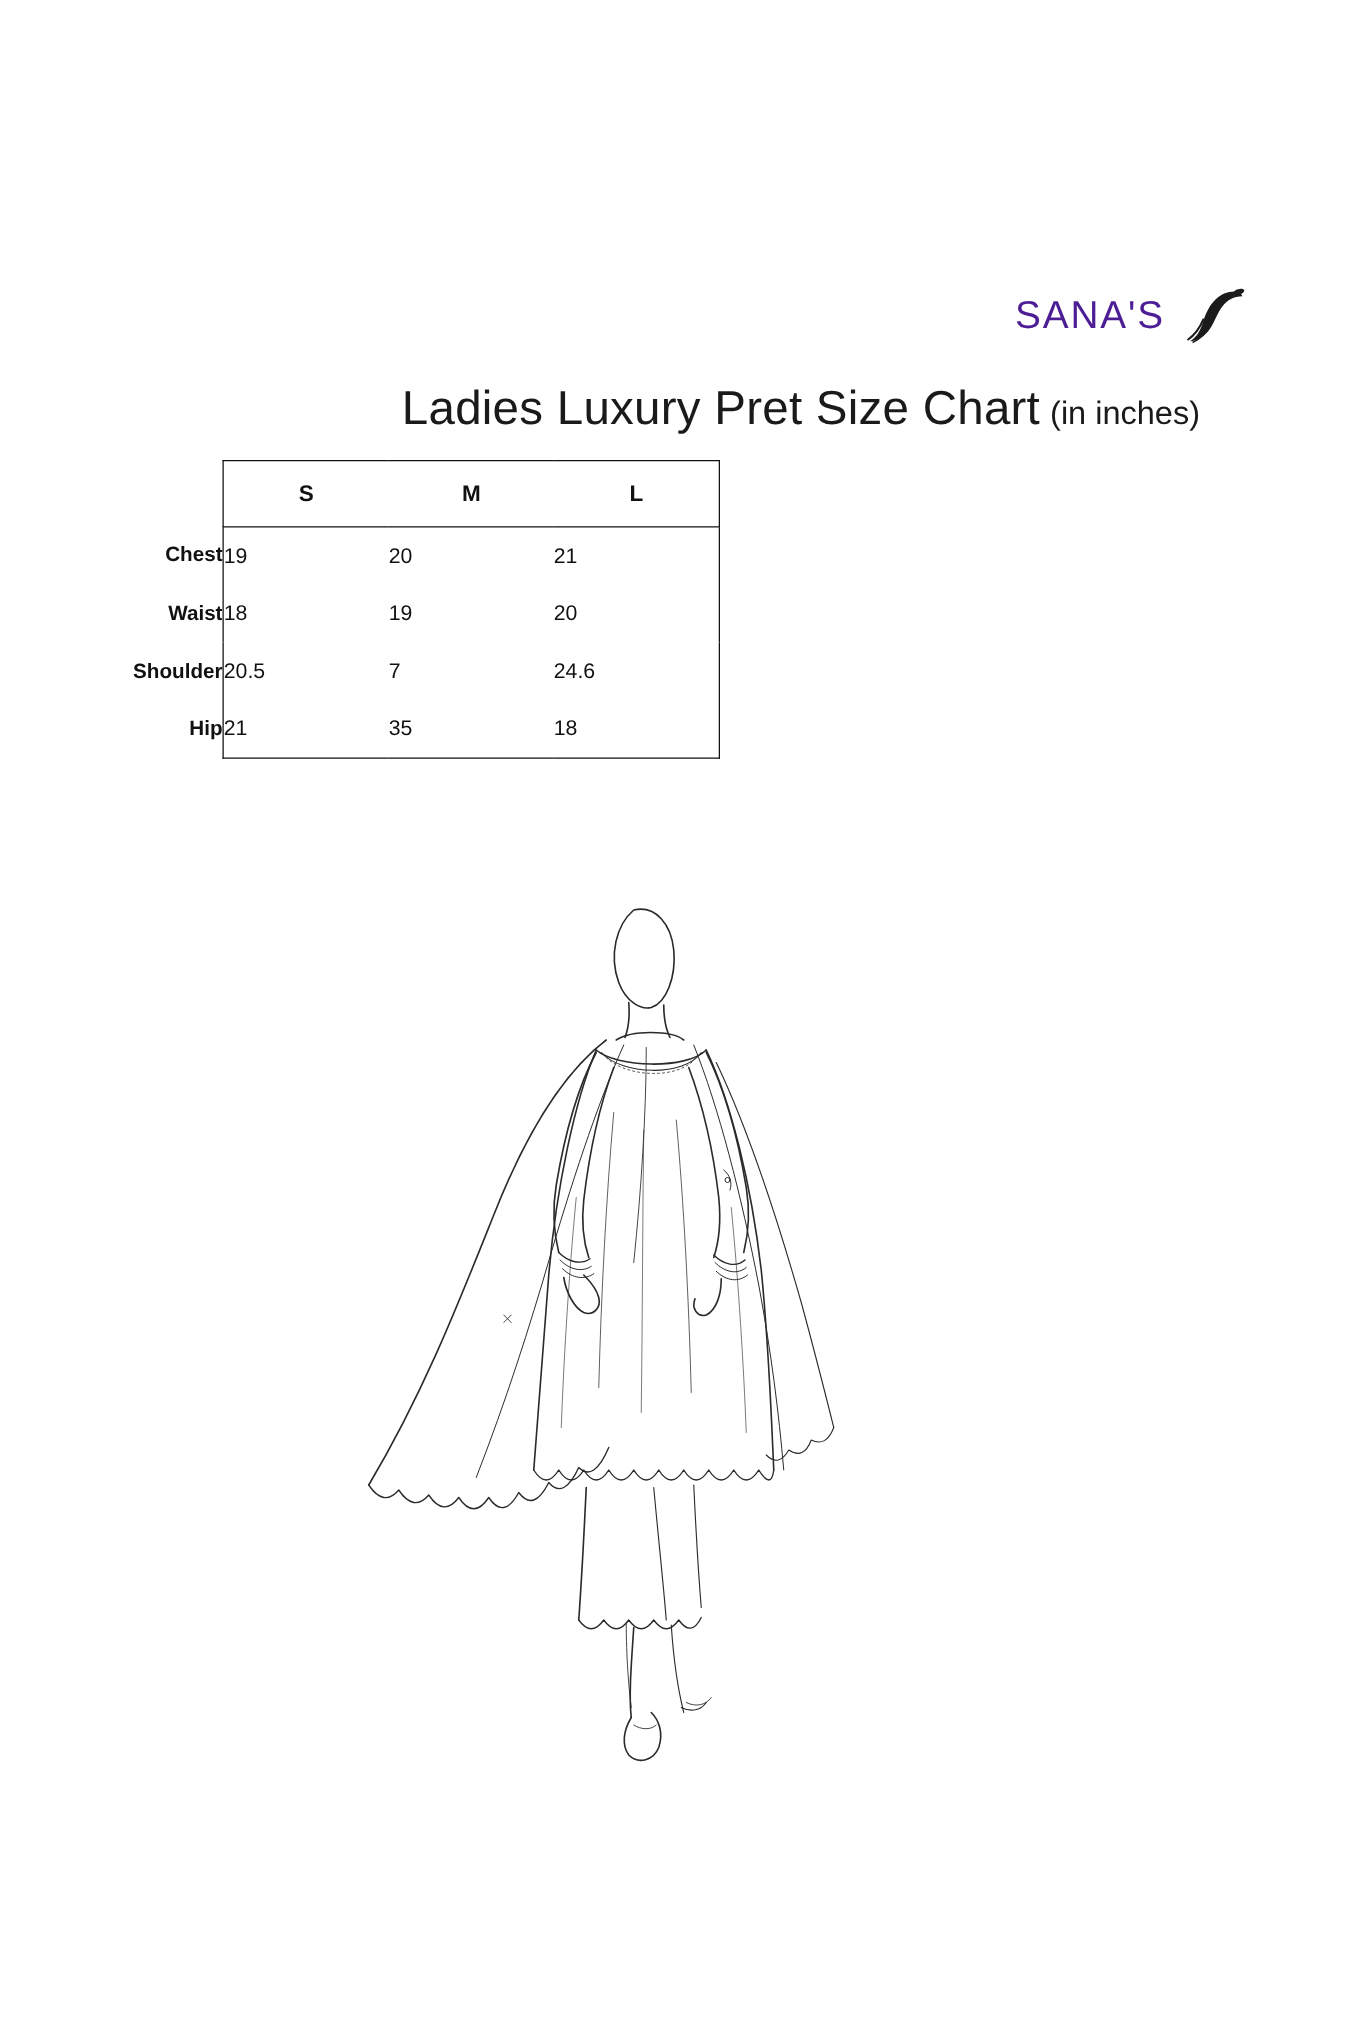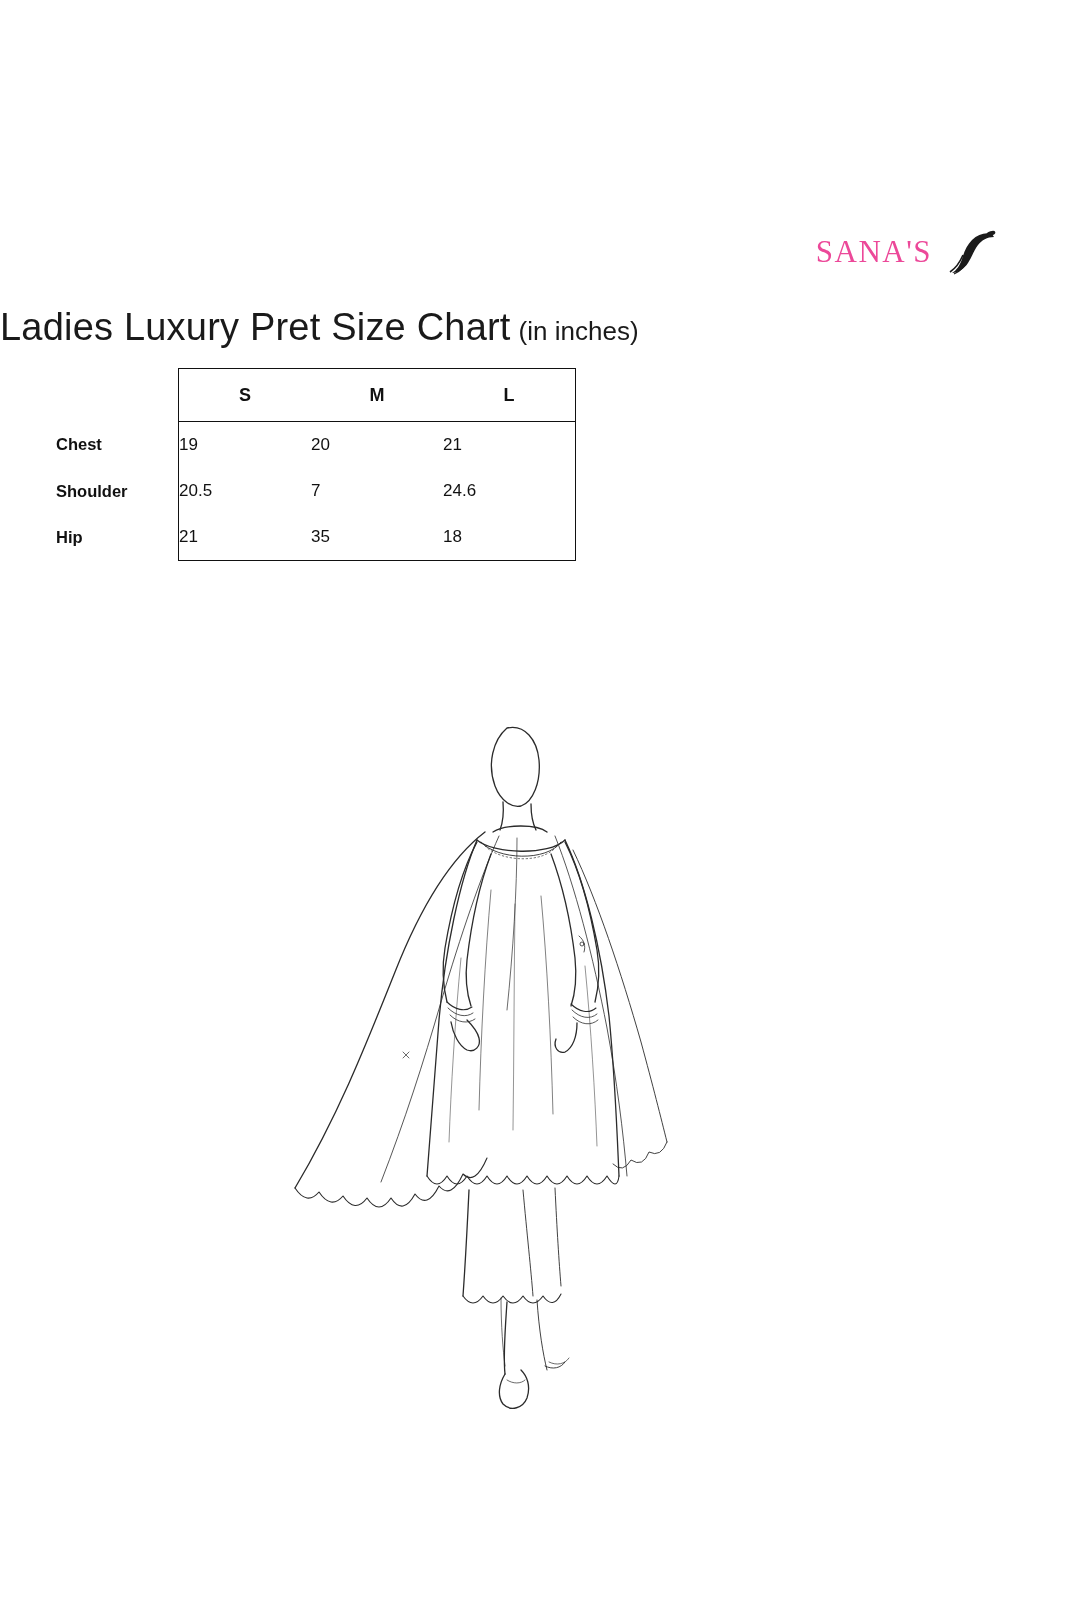--- a/index.html
+++ b/index.html
@@ -19,39 +19,39 @@
   
   .brand {
     position: absolute;
     top: 228px;
     right: 82px;
     display: flex;
     align-items: center;
     gap: 10px;
   }
   .brand-word {
-    font-family: Liberation Serif, serif;
+    font-family: Liberation Sans, sans-serif;
     font-size: 31px;
     letter-spacing: 1.5px;
-    color: #ec4899;
+    color: #4c1d95;
     font-weight: 400;
   }
   .brand-mark {
     width: 56px;
     height: 48px;
     display: block;
   }
 
   
   .title-row {
     position: absolute;
     top: 306px;
     left: 0;
     width: 960px;
-    text-align: left;
+    text-align: right;
     white-space: nowrap;
   }
   .title-main {
     font-size: 38px;
     color: #1a1a1a;
     font-weight: 400;
     letter-spacing: 0.2px;
   }
   .title-sub {
     font-size: 26px;
@@ -71,20 +71,21 @@
     border-collapse: collapse;
     table-layout: fixed;
     width: 520px;
   }
   table.size-table td, table.size-table th {
     padding: 0;
     margin: 0;
   }
   .rowlabel {
     width: 122px;
+    text-align: right;
     padding-right: 14px;
     font-size: 16.5px;
     font-weight: bold;
     color: #111;
     vertical-align: middle;
     height: 46px;
   }
   .cell {
     width: 132px;
     text-align: left;
@@ -149,20 +150,26 @@
       <td class="cell hdr-cell bx-t bx-b bx-r">L</td>
     </tr>
 
     <tr>
       <td class="rowlabel">Chest</td>
       <td class="cell bx-l">19</td>
       <td class="cell">20</td>
       <td class="cell bx-r">21</td>
     </tr>
 
+    <tr>
+      <td class="rowlabel">Waist</td>
+      <td class="cell bx-l">18</td>
+      <td class="cell">19</td>
+      <td class="cell bx-r">20</td>
+    </tr>
 
     <tr>
       <td class="rowlabel">Shoulder</td>
       <td class="cell bx-l">20.5</td>
       <td class="cell">7</td>
       <td class="cell bx-r">24.6</td>
     </tr>
 
     <tr>
       <td class="rowlabel">Hip</td>

